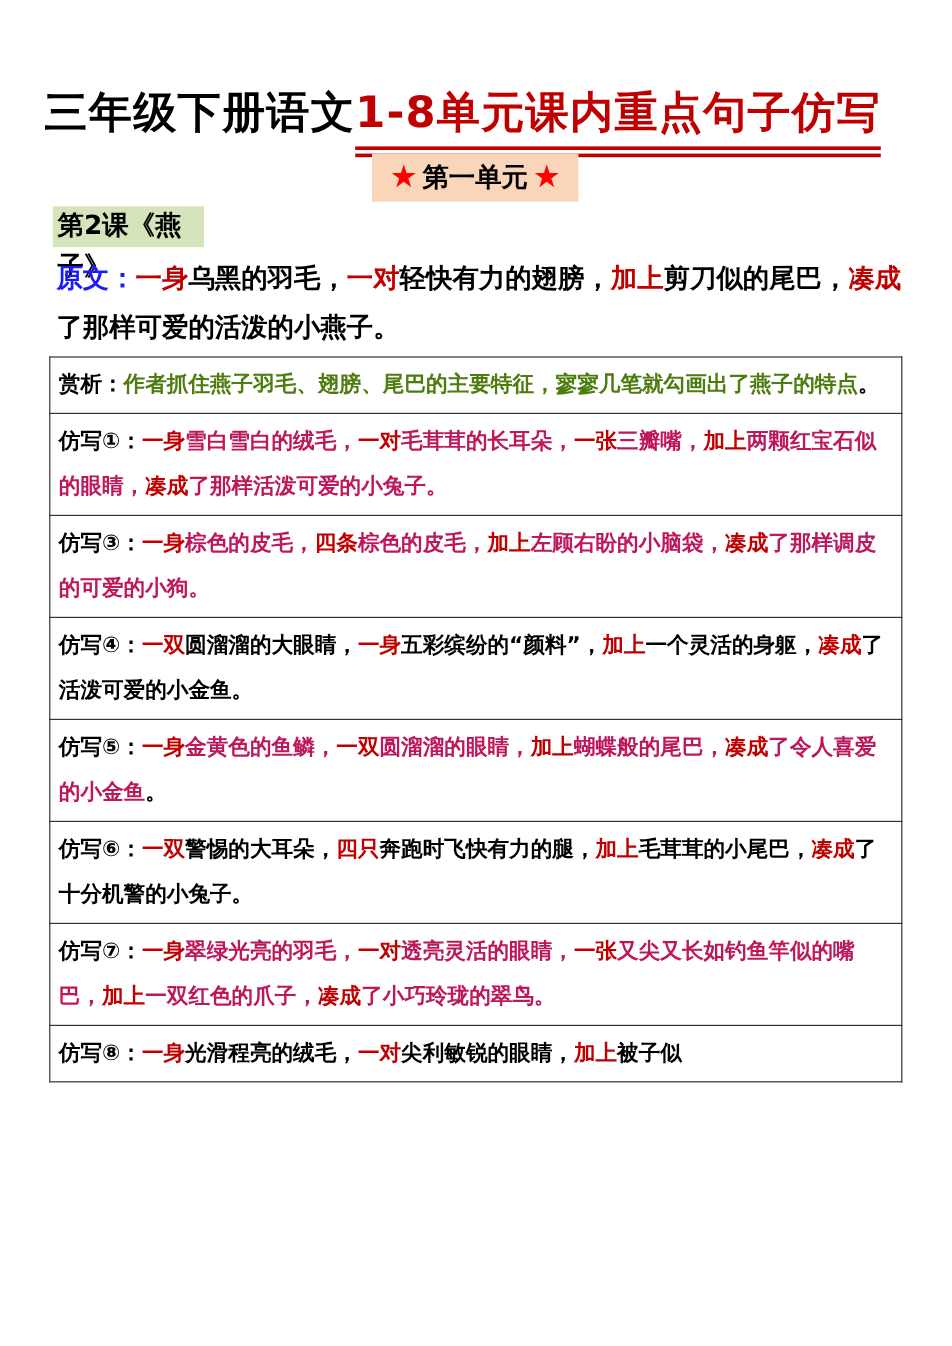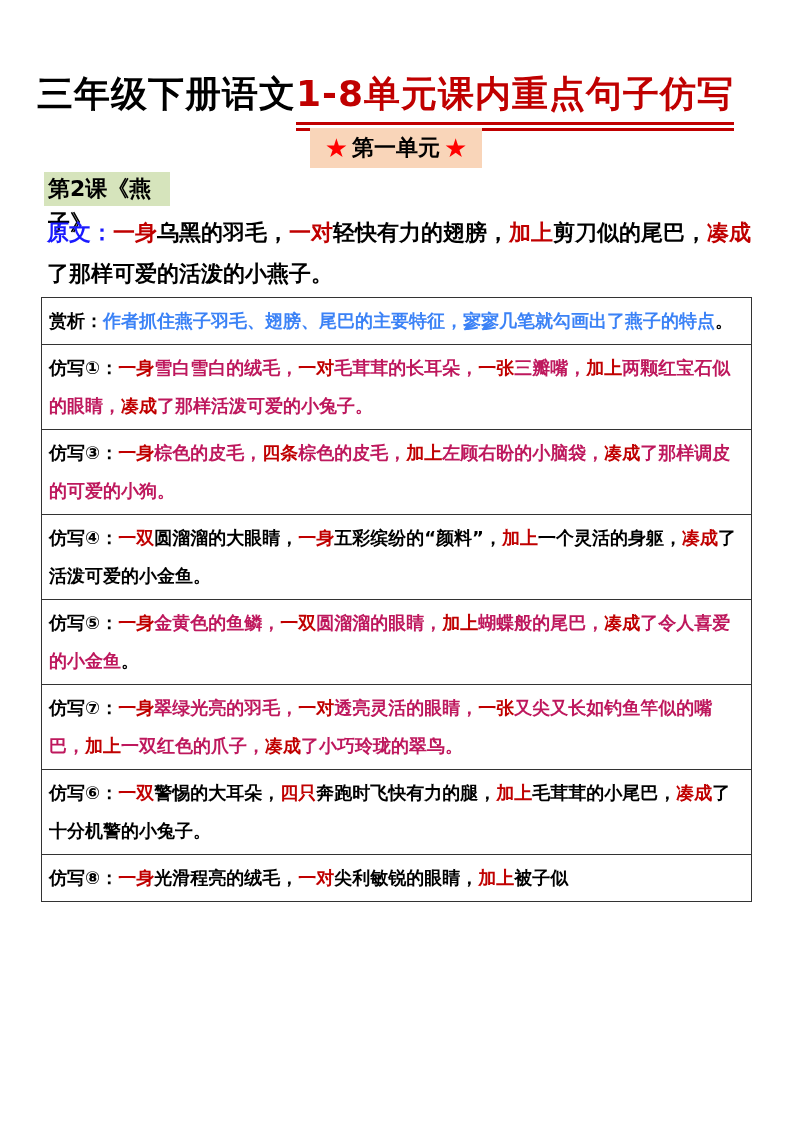--- a/index.html
+++ b/index.html
@@ -17,21 +17,21 @@
           font-size: 22px; font-weight: bold; }
   .unit .star { color: #ff0000; font-size: 26px; margin: 0 4px; }
   .lesson { position: absolute; top: 172px; left: 44px; width: 126px; height: 34px;
             background: #d6e4bc; font-size: 22px; font-weight: bold; line-height: 34px;
             padding-left: 4px; box-sizing: border-box; }
   .orig { position: absolute; top: 212px; left: 47px; width: 710px; font-size: 22px;
           font-weight: bold; line-height: 41px; }
   .lbl-blue { color: #1a1aff; }
   .red { color: #c00000; }
   .blk { color: #000; }
-  .cyan { color: #3b82f6; }
+  .cyan { color: #4d7c0f; }
   .blue { color: #be185d; }
   table.main { position: absolute; top: 297px; left: 41px; width: 711px;
                border-collapse: collapse; }
   table.main td { border: 1.2px solid #333; padding: 4px 6px 4px 7px; font-size: 18px;
                   font-weight: bold; line-height: 38px; vertical-align: top; }
   .last-row td { border-bottom: 1.2px solid #333; }
 </style>
 </head>
 <body>
 
@@ -62,22 +62,22 @@
       <tr>
         <td><span class="blk">仿写③：</span><span><span class="red">一身</span><span class="blue">棕色的皮毛，</span><span class="red">四条</span><span class="blue">棕色的皮毛，</span><span class="red">加上</span><span class="blue">左顾右盼的小脑袋，</span><span class="red">凑成</span><span class="blue">了那样调皮的可爱的小狗。</span></span></td>
       </tr>
       <tr>
         <td><span class="blk">仿写④：</span><span><span class="red">一双</span><span class="blk">圆溜溜的大眼睛，</span><span class="red">一身</span><span class="blk">五彩缤纷的“颜料”，</span><span class="red">加上</span><span class="blk">一个灵活的身躯，</span><span class="red">凑成</span><span class="blk">了活泼可爱的小金鱼。</span></span></td>
       </tr>
       <tr>
         <td><span class="blk">仿写⑤：</span><span><span class="red">一身</span><span class="blue">金黄色的鱼鳞，</span><span class="red">一双</span><span class="blue">圆溜溜的眼睛，</span><span class="red">加上</span><span class="blue">蝴蝶般的尾巴，</span><span class="red">凑成</span><span class="blue">了令人喜爱的小金鱼</span><span class="blk">。</span></span></td>
       </tr>
       <tr>
-        <td><span class="blk">仿写⑦：</span><span><span class="red">一身</span><span class="blue">翠绿光亮的羽毛，</span><span class="red">一对</span><span class="blue">透亮灵活的眼睛，</span><span class="red">一张</span><span class="blue">又尖又长如钓鱼竿似的嘴巴，</span><span class="red">加上</span><span class="blue">一双红色的爪子，</span><span class="red">凑成</span><span class="blue">了小巧玲珑的翠鸟。</span></span></td>
+        <td><span class="blk">仿写⑥：</span><span><span class="red">一双</span><span class="blk">警惕的大耳朵，</span><span class="red">四只</span><span class="blk">奔跑时飞快有力的腿，</span><span class="red">加上</span><span class="blk">毛茸茸的小尾巴，</span><span class="red">凑成</span><span class="blk">了十分机警的小兔子。</span></span></td>
       </tr>
       <tr>
-        <td><span class="blk">仿写⑥：</span><span><span class="red">一双</span><span class="blk">警惕的大耳朵，</span><span class="red">四只</span><span class="blk">奔跑时飞快有力的腿，</span><span class="red">加上</span><span class="blk">毛茸茸的小尾巴，</span><span class="red">凑成</span><span class="blk">了十分机警的小兔子。</span></span></td>
+        <td><span class="blk">仿写⑦：</span><span><span class="red">一身</span><span class="blue">翠绿光亮的羽毛，</span><span class="red">一对</span><span class="blue">透亮灵活的眼睛，</span><span class="red">一张</span><span class="blue">又尖又长如钓鱼竿似的嘴巴，</span><span class="red">加上</span><span class="blue">一双红色的爪子，</span><span class="red">凑成</span><span class="blue">了小巧玲珑的翠鸟。</span></span></td>
       </tr>
       <tr class="last-row">
         <td><span class="blk">仿写⑧：</span><span><span class="red">一身</span><span class="blk">光滑程亮的绒毛，</span><span class="red">一对</span><span class="blk">尖利敏锐的眼睛，</span><span class="red">加上</span><span class="blk">被子似</span></span></td>
       </tr>
     </tbody>
 </table>
 
 </body></html>

